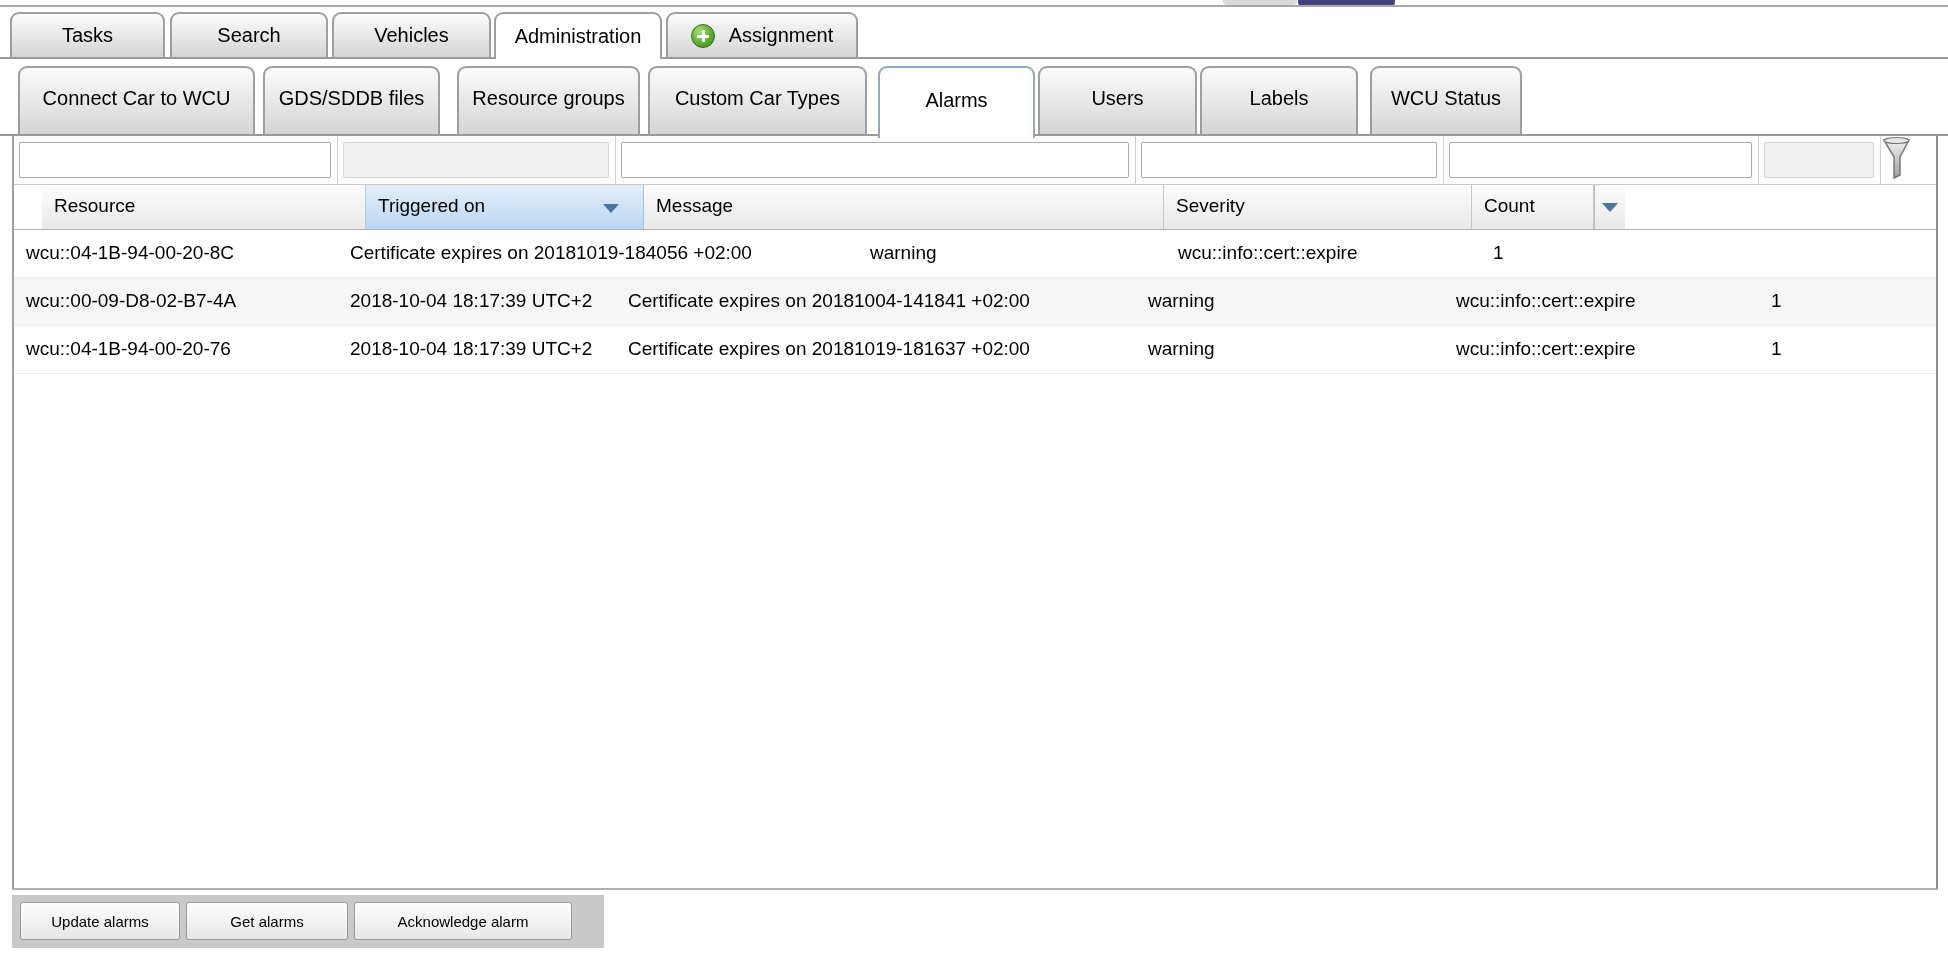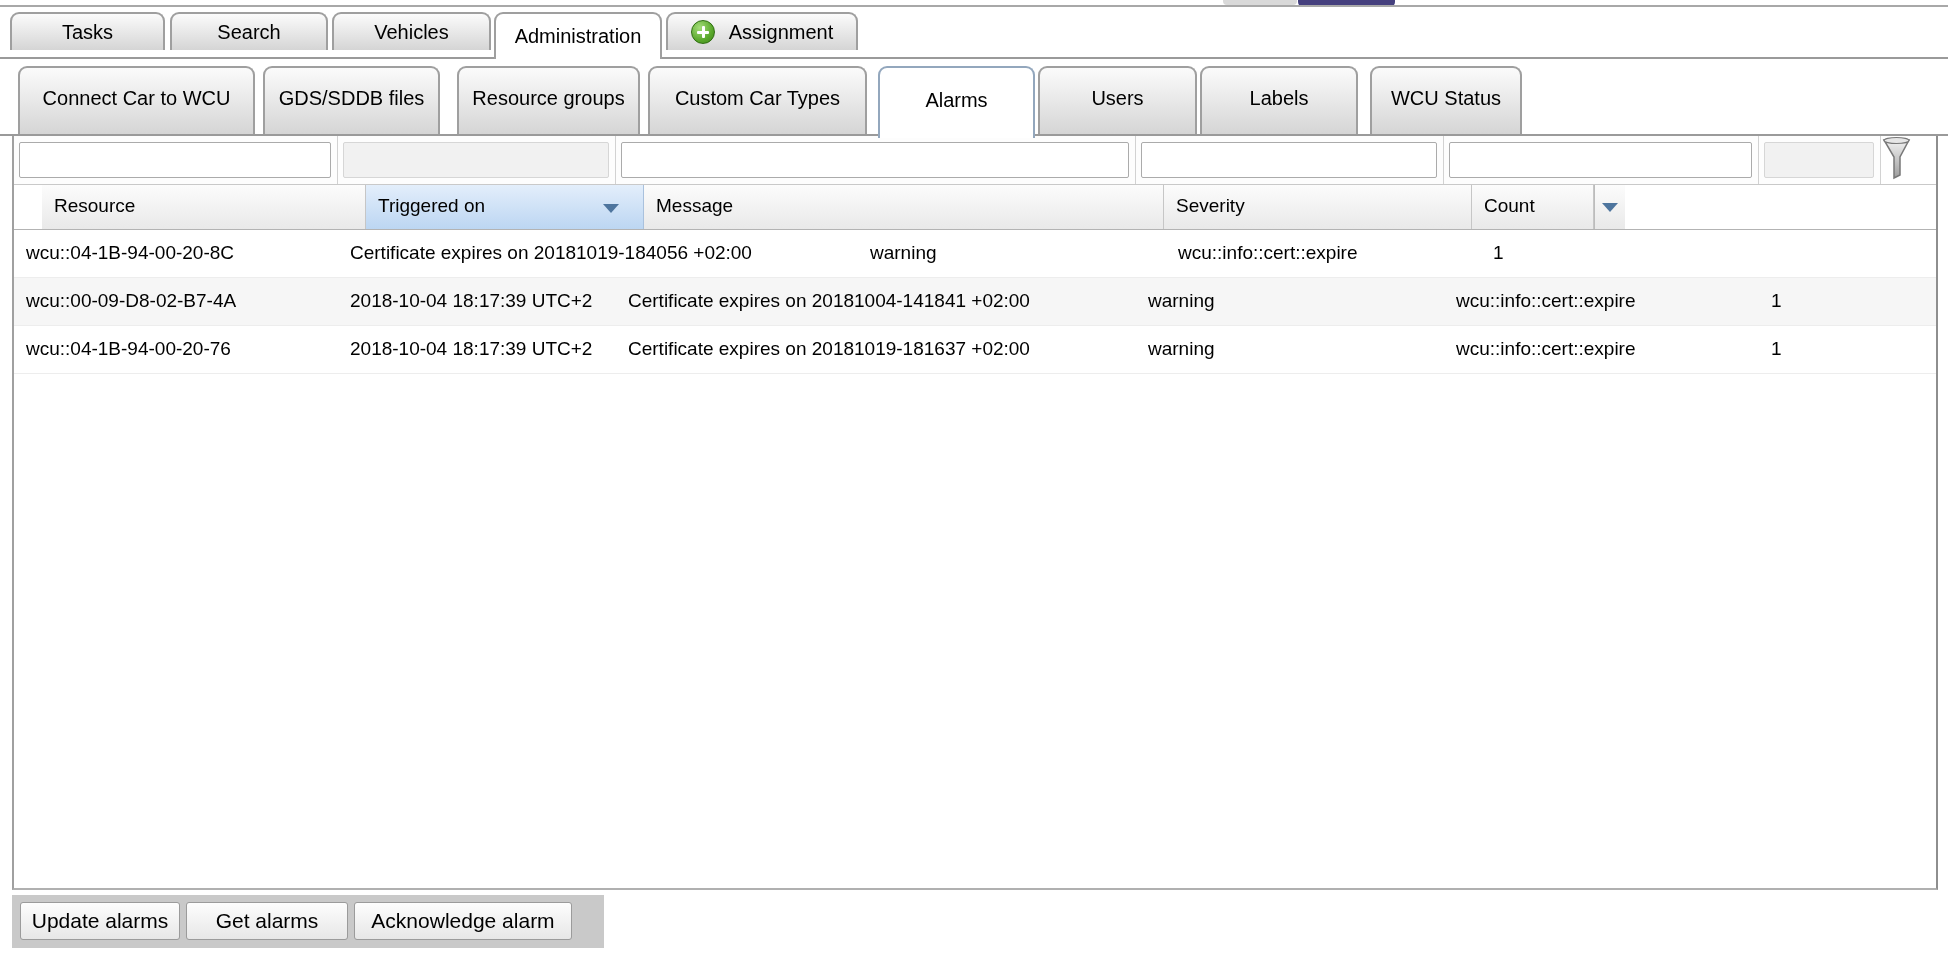--- a/index.html
+++ b/index.html
@@ -9,21 +9,21 @@
   
   .chrome-frag{position:absolute;top:0;}
   .frag-gray{left:1223px;width:74px;height:5px;background:#d9d9d9;border-radius:0 0 4px 4px;}
   .frag-purple{left:1298px;width:97px;height:7px;background:#45407e;border-radius:0 0 5px 5px;}
   .chrome-line{position:absolute;top:5px;left:0;width:1948px;height:2px;background:#a8a8a8;}
 
   
   .tab{position:absolute;box-sizing:border-box;border:2px solid #9f9f9f;border-bottom:none;
        border-radius:9px 9px 0 0;background:linear-gradient(#fbfbfb,#d5d5d5);
        display:flex;align-items:center;justify-content:center;font-size:20px;cursor:default;}
-  .toptab{top:12px;height:38px;}
+  .toptab{top:12px;height:45px;}
   .toptab.sel{height:47px;background:#fff;z-index:3;}
   .tabline1{position:absolute;top:57px;left:0;width:1948px;height:2px;background:#9a9a9a;z-index:1;}
   .subtab{top:66px;height:68px;padding-bottom:6px;}
   .subtab.sel{height:72px;background:#fff;border-color:#93a7bd;z-index:3;}
   .tabline2{position:absolute;top:134px;left:0;width:1948px;height:2px;background:#9a9a9a;z-index:1;}
 
   .plus-icon{position:relative;width:24px;height:24px;margin-right:14px;border-radius:50%;
        background:radial-gradient(circle at 35% 30%,#a5dd7a,#5aa82c 60%,#3f8717);
        border:1px solid #2f6e12;box-sizing:border-box;flex:0 0 auto;}
   .plus-icon::before,.plus-icon::after{content:"";position:absolute;background:#fff;border-radius:1px;}
@@ -59,21 +59,21 @@
   .dcell{box-sizing:border-box;font-size:19px;line-height:46px;padding-left:12px;
         white-space:nowrap;overflow:hidden;}
 
   
   .c0{width:324px;} .c1{width:278px;} .c2{width:520px;} .c3{width:308px;}
   .c4{width:315px;} .c5{width:122px;} .c6{width:31px;}
 
   
   #footer-bar{position:absolute;left:12px;top:895px;width:592px;height:53px;background:#c9c9c9;z-index:2;}
   .fbtn{position:absolute;top:7px;height:38px;box-sizing:border-box;border:1px solid #9b9b9b;
-        border-radius:3px;background:linear-gradient(#fdfdfd,#e7e7e7);font-size:21px;
+        border-radius:3px;background:linear-gradient(#fdfdfd,#e7e7e7);font-size:15px;
         font-family:"Liberation Sans",sans-serif;display:flex;align-items:center;justify-content:center;
         cursor:default;}
 </style>
 </head>
 <body>
 
 <div id="app">
 
   <div class="chrome-frag frag-gray"></div>
   <div class="chrome-frag frag-purple"></div>

